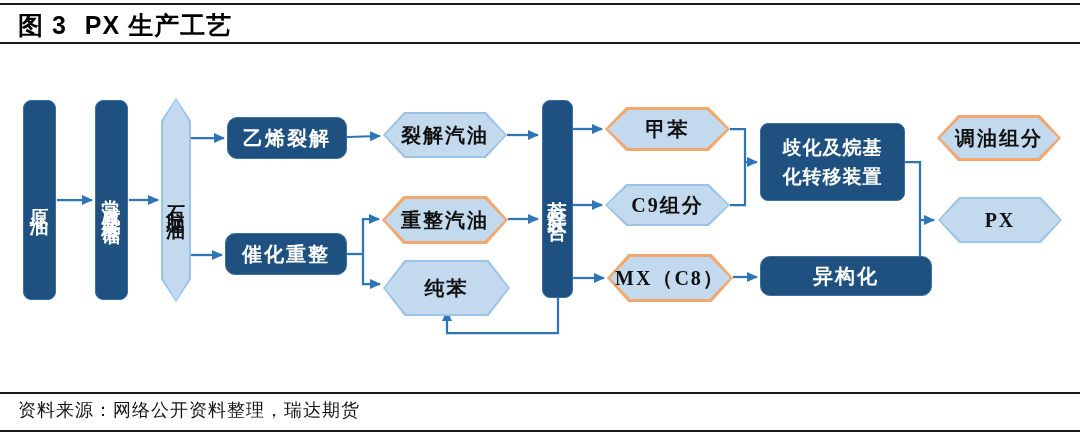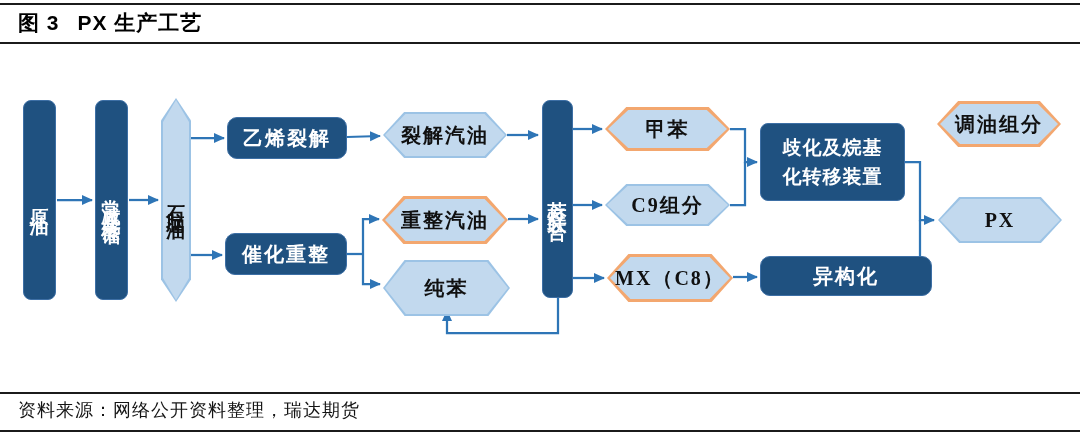--- a/index.html
+++ b/index.html
@@ -9,21 +9,21 @@
   }
   .rule{position:absolute;left:0;width:1080px;border-top:2px solid var(--rule,#1b1b1b);}
   #rule-top{top:3px;}
   #rule-under-title{top:42px;}
   #rule-above-source{top:392px;}
   #rule-bottom{top:430px;}
 
   #titlebar{
     position:absolute;top:9px;left:18px;color:#000;
     font-family:"Liberation Sans","DejaVu Sans",sans-serif;
-    font-weight:bold;font-size:21px;letter-spacing:1px;white-space:nowrap;
+    font-weight:bold;font-size:25px;letter-spacing:1px;white-space:nowrap;
   }
   #titlebar .title-text{margin-left:18px;}
 
   #sourcebar{
     position:absolute;top:398px;left:18px;color:#141414;
     font-size:18px;letter-spacing:1px;white-space:nowrap;
   }
 
   #edges{position:absolute;left:0;top:0;}
 
@@ -159,21 +159,21 @@
   <div class="fill"></div>
   <span class="hlabel">C9组分</span>
 </div>
 
 <div class="hex orange" style="left:607px;top:254px;width:126px;height:48px">
   <div class="shape"></div>
   <div class="fill"></div>
   <span class="hlabel">MX（C8）</span>
 </div>
 
-<div class="hex orange" style="left:937px;top:101px;width:124px;height:46px">
+<div class="hex orange" style="left:937px;top:115px;width:124px;height:46px">
   <div class="shape"></div>
   <div class="fill"></div>
   <span class="hlabel">调油组分</span>
 </div>
 
 <div class="hex" style="left:938px;top:197px;width:124px;height:46px">
   <div class="shape"></div>
   <div class="fill"></div>
   <span class="hlabel">PX</span>
 </div>

